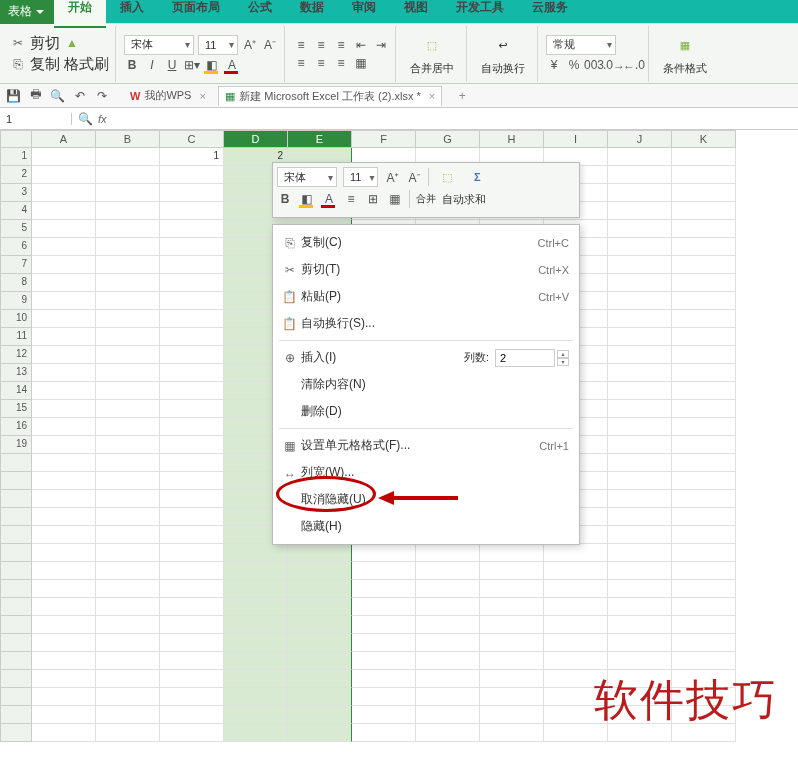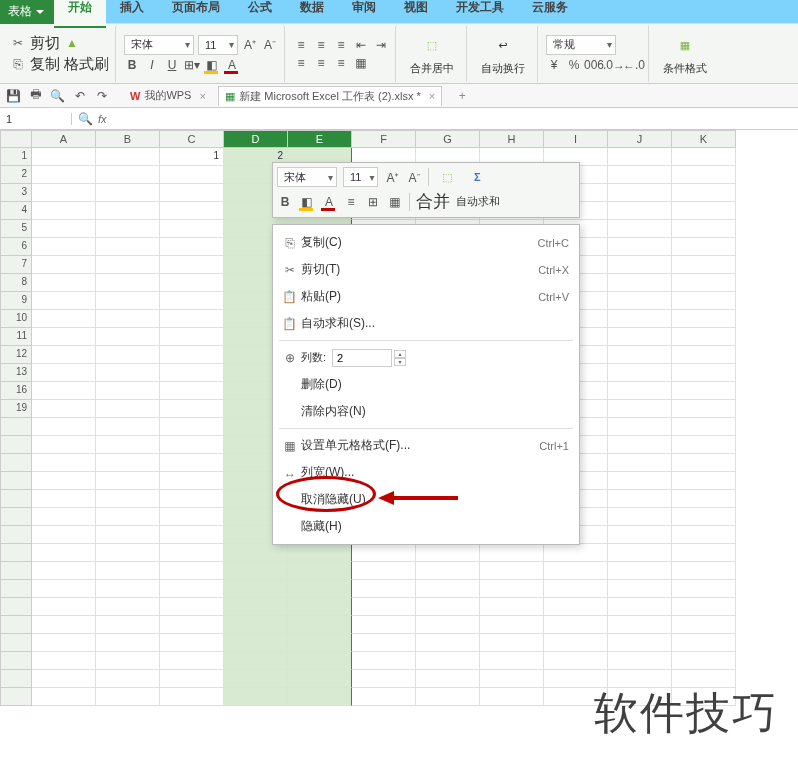--- a/index.html
+++ b/index.html
@@ -1,19 +1,19 @@
 <!DOCTYPE html>
 <html><head>
 <meta charset="utf-8">
 <style>
 * { margin:0; padding:0; box-sizing:border-box; font-family:"Microsoft YaHei","宋体",sans-serif; }
 body { background:#fff; width:798px; height:767px; overflow:hidden; position:relative; font-size:12px; color:#333; }
 
 
-.menubar { height:24px; background:#7dd3fc; display:flex; align-items:center; border-bottom:1px solid #ddd; }
+.menubar { height:24px; background:#14b8a6; display:flex; align-items:center; border-bottom:1px solid #ddd; }
 .app-btn { background:#2e8b3d; color:#fff; height:24px; padding:0 10px 0 8px; display:flex; align-items:center; font-size:12px; }
 .app-btn svg { margin-left:4px; }
 .tabs { display:flex; height:33px;font-weight:bold; }
 .tab { padding:0 14px; line-height:24px; color:#444; cursor:default; }
 .tab.active { color:#2e8b3d; border-bottom:2px solid #2e8b3d; background:#f4f9f3; }
 
 
 .ribbon { height:60px; background:#f3f6f2; border-bottom:1px solid #ccc; display:flex; align-items:center; padding:2px 4px; gap:2px; overflow:hidden; }
 .rgroup { display:flex; flex-direction:column; gap:2px; padding:0 6px; border-right:1px solid #d8d8d8; height:56px; justify-content:center; }
 .rrow { display:flex; align-items:center; gap:4px; }
@@ -64,21 +64,21 @@
 .ctxsep { height:1px; background:#ddd; margin:3px 6px; }
 .ctx-input { width:60px; height:18px; border:1px solid #ccc; text-align:left; padding:0 4px; font-size:11px; margin-left:6px; }
 .spin { display:flex; flex-direction:column; margin-left:2px; }
 .spin div { width:12px; height:8px; border:1px solid #ccc; font-size:6px; text-align:center; line-height:6px; color:#666; }
 
 
 .anno-circle { position:absolute; top:476px; left:276px; width:100px; height:36px; border:3px solid #c00000; border-radius:50%; }
 .anno-arrow { position:absolute; top:488px; left:378px; }
 
 
-.wm { position:absolute; right:20px; bottom:24px; font-size:44px; color:#404040; font-family:"Microsoft YaHei"; letter-spacing:2px; }
+.wm { position:absolute; right:20px; bottom:37px; font-size:44px; color:#b91c1c; font-family:"Microsoft YaHei"; letter-spacing:2px; }
 </style>
 </head>
 <body>
 
 <div class="menubar">
   <div class="app-btn">
     <span>表格</span>
     <svg width="8" height="8">
         <path d="M0 2 L4 6 L8 2" fill="#fff"></path>
       </svg>
@@ -152,21 +152,21 @@
       <span>自动换行</span>
     </div>
   </div>
   <div class="rgroup">
     <div class="rrow">
         <div class="select-box">常规</div>
       </div>
     <div class="rrow">
       <span class="ricon">¥</span>
       <span class="ricon">%</span>
-      <span class="ricon">006</span>
+      <span class="ricon">003</span>
       <span class="ricon">.0→</span>
       <span class="ricon">←.0</span>
     </div>
   </div>
   <div class="rgroup" style="border-right:none;">
     <div class="bigbtn">
       <span class="bigicon" style="color:#7cb342;">▦</span>
       <span>条件格式</span>
     </div>
   </div>
@@ -394,20 +394,48 @@
         <div class="cell sel"></div>
         <div class="cell hdr-sel"></div>
         <div class="cell"></div>
         <div class="cell"></div>
         <div class="cell"></div>
         <div class="cell"></div>
         <div class="cell"></div>
         <div class="cell"></div>
       </div>
       <div class="row">
+        <div class="rowh">14</div>
+        <div class="cell"></div>
+        <div class="cell"></div>
+        <div class="cell"></div>
+        <div class="cell sel"></div>
+        <div class="cell hdr-sel"></div>
+        <div class="cell"></div>
+        <div class="cell"></div>
+        <div class="cell"></div>
+        <div class="cell"></div>
+        <div class="cell"></div>
+        <div class="cell"></div>
+      </div>
+      <div class="row">
+        <div class="rowh">15</div>
+        <div class="cell"></div>
+        <div class="cell"></div>
+        <div class="cell"></div>
+        <div class="cell sel"></div>
+        <div class="cell hdr-sel"></div>
+        <div class="cell"></div>
+        <div class="cell"></div>
+        <div class="cell"></div>
+        <div class="cell"></div>
+        <div class="cell"></div>
+        <div class="cell"></div>
+      </div>
+      <div class="row">
         <div class="rowh">16</div>
         <div class="cell"></div>
         <div class="cell"></div>
         <div class="cell"></div>
         <div class="cell sel"></div>
         <div class="cell hdr-sel"></div>
         <div class="cell"></div>
         <div class="cell"></div>
         <div class="cell"></div>
         <div class="cell"></div>
@@ -670,21 +698,21 @@
     </div>
   </div>
   <div class="rrow">
     <span class="ricon" style="font-weight:bold;">B</span>
     <span class="ricon" style="position:relative;">◧<span style="position:absolute;bottom:-1px;left:0;width:14px;height:3px;background:#ffc000;"></span></span>
     <span class="ricon" style="position:relative;">A<span style="position:absolute;bottom:-1px;left:0;width:14px;height:3px;background:#c00000;"></span></span>
     <span class="ricon">≡</span>
     <span class="ricon">⊞</span>
     <span class="ricon">▦</span>
     <span style="width:1px;height:18px;background:#ccc;"></span>
-    <span class="rlabel" style="font-size:17px;">合并</span>
+    <span class="rlabel" style="font-size:10px;">合并</span>
     <span class="rlabel" style="font-size:11px;">自动求和</span>
   </div>
 </div>
 
 <div class="ctxmenu">
   <div class="ctxitem">
     <span class="ctxicon">⎘</span>
     <span class="ctxlabel">复制(C)</span>
     <span class="ctxshort">Ctrl+C</span>
   </div>
@@ -693,39 +721,40 @@
     <span class="ctxlabel">剪切(T)</span>
     <span class="ctxshort">Ctrl+X</span>
   </div>
   <div class="ctxitem">
     <span class="ctxicon">📋</span>
     <span class="ctxlabel">粘贴(P)</span>
     <span class="ctxshort">Ctrl+V</span>
   </div>
   <div class="ctxitem">
     <span class="ctxicon">📋</span>
-    <span class="ctxlabel">自动求和(S)...</span>
+    <span class="ctxlabel">自动换行(S)...</span>
   </div>
   <div class="ctxsep"></div>
   <div class="ctxitem">
     <span class="ctxicon">⊕</span>
+    <span class="ctxlabel">插入(I)</span>
     <span style="font-size:11px;">列数:</span>
     <input class="ctx-input" value="2" style="">
     <div class="spin">
         <div>▴</div>
         <div>▾</div>
       </div>
   </div>
   <div class="ctxitem">
     <span class="ctxicon"></span>
+    <span class="ctxlabel">清除内容(N)</span>
+  </div>
+  <div class="ctxitem">
+    <span class="ctxicon"></span>
     <span class="ctxlabel">删除(D)</span>
-  </div>
-  <div class="ctxitem">
-    <span class="ctxicon"></span>
-    <span class="ctxlabel">清除内容(N)</span>
   </div>
   <div class="ctxsep"></div>
   <div class="ctxitem">
     <span class="ctxicon">▦</span>
     <span class="ctxlabel">设置单元格格式(F)...</span>
     <span class="ctxshort">Ctrl+1</span>
   </div>
   <div class="ctxitem">
     <span class="ctxicon">↔</span>
     <span class="ctxlabel">列宽(W)...</span>

